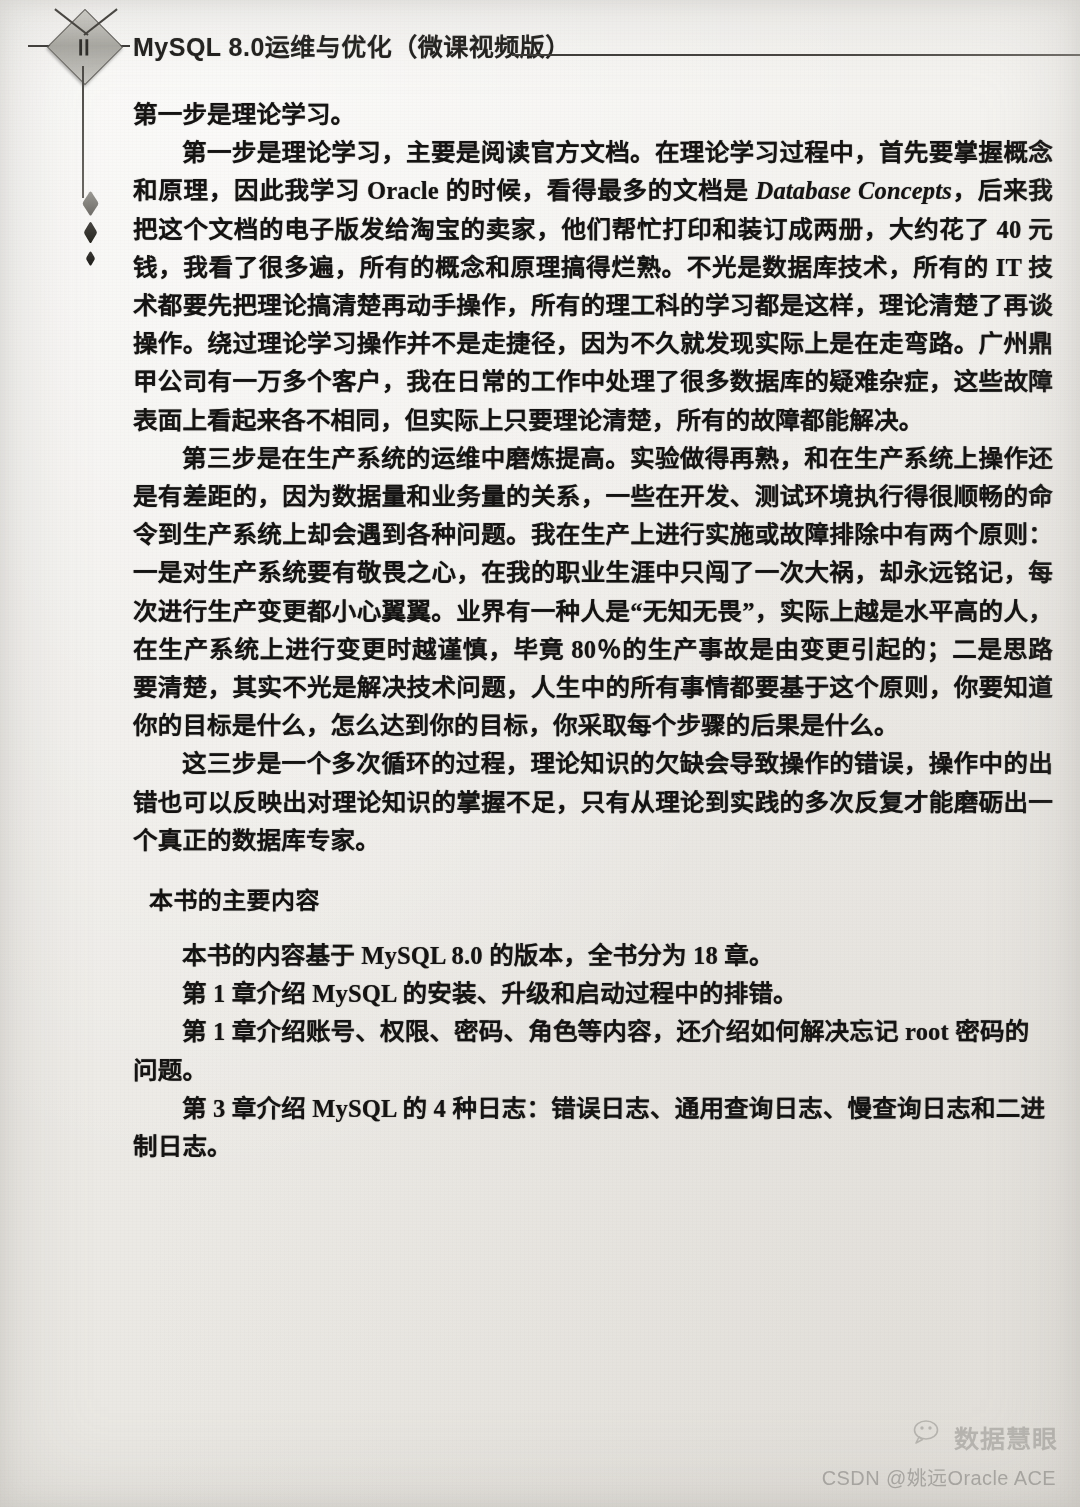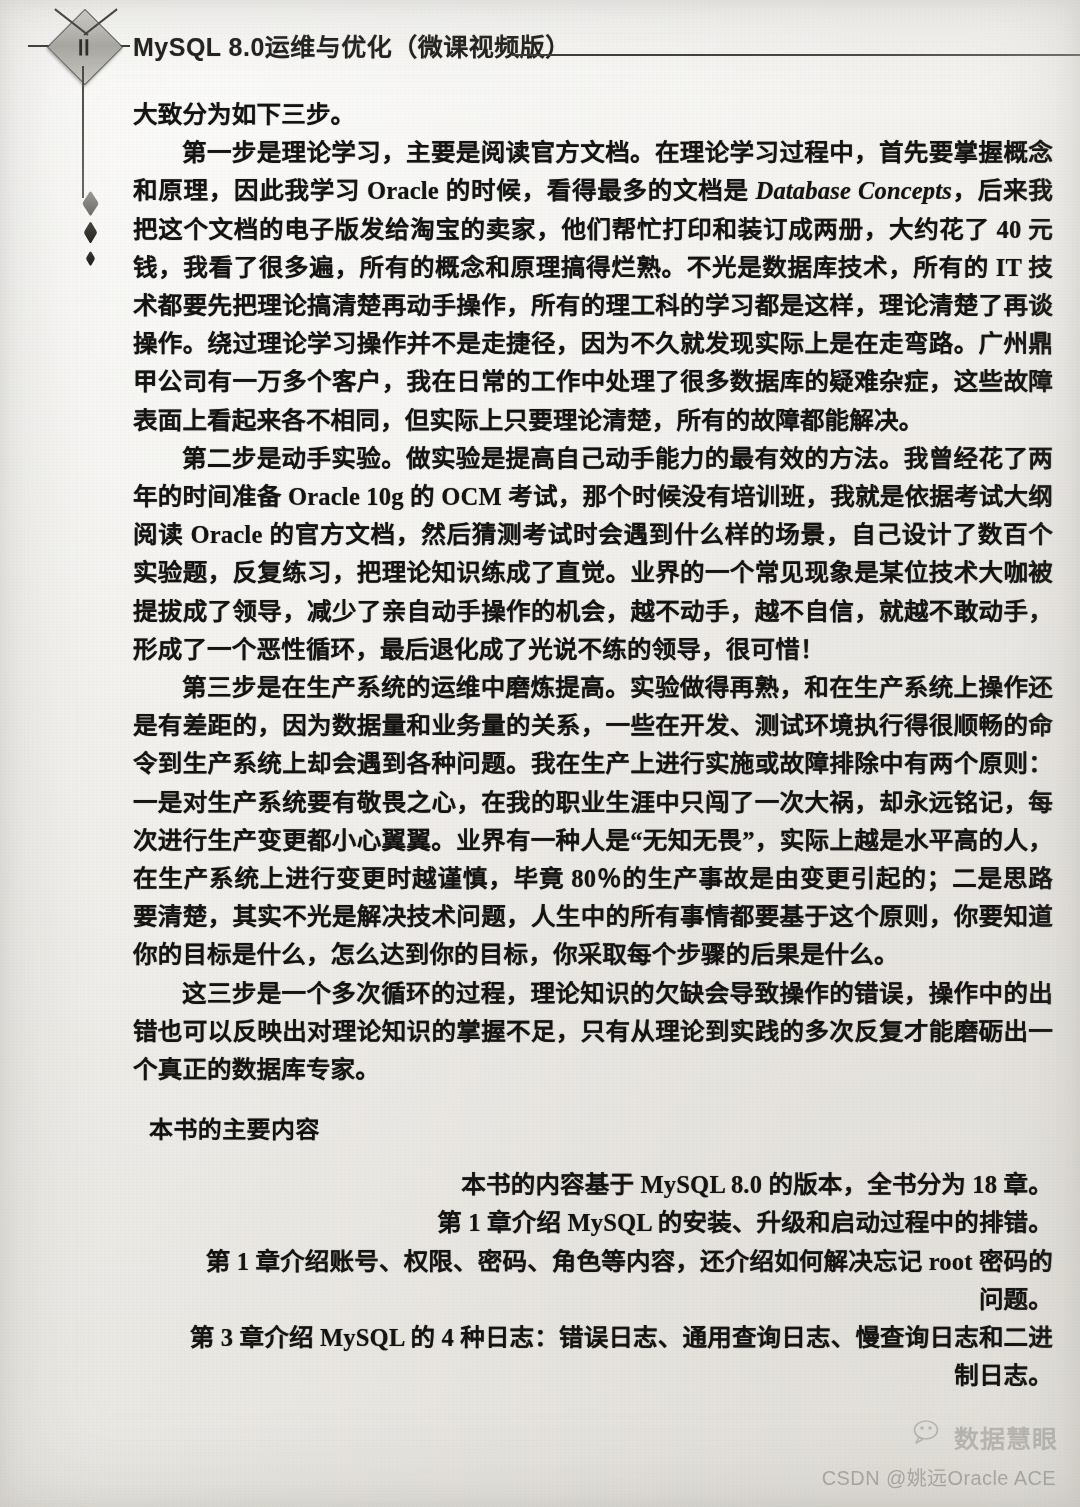--- a/index.html
+++ b/index.html
@@ -166,21 +166,21 @@
     color: #15141260;
     color: #141312;
     text-align: justify;
     text-justify: inter-character;
     letter-spacing: 0.2px;
     font-weight: 600;
     text-shadow: 0 0 1.1px rgba(40,38,35,0.55), 0.4px 0.3px 0.6px rgba(90,86,80,0.30);
   }
   p.para.indent  { text-indent: 2em; }
   p.para.noindent{ text-indent: 0; }
-  p.chapline     { text-indent: 2em; text-align: right; }
+  p.chapline     { text-indent: 2em; text-align: left; }
 
   .sec-head {
     margin: 16px;
     font-family: "Liberation Sans", "DejaVu Sans", sans-serif;
     font-size: 24px;
     font-weight: 700;
     color: #121110;
     letter-spacing: 0.4px;
     line-height: 40px;
     text-shadow: 0 0 1px rgba(45,43,40,0.5);
@@ -240,26 +240,25 @@
 
   <div class="orn-v-left"></div>
   <div class="orn-v-right"></div>
   <div class="orn-stem"></div>
   <div class="orn-dia orn-dia-1"></div>
   <div class="orn-dia orn-dia-2"></div>
   <div class="orn-dia orn-dia-3"></div>
 
   <div class="body-col">
 
-    <p class="para noindent">大致分为如下三步。</p>
+    <p class="para noindent">第一步是理论学习。</p>
 
     <p class="para indent"><span>第一步是理论学习，主要是阅读官方文档。在理论学习过程中，首先要掌握概念和原理，因此我学习 Oracle 的时候，看得最多的文档是 </span><em class="bookref">Database Concepts</em><span>，后来我把这个文档的电子版发给淘宝的卖家，他们帮忙打印和装订成两册，大约花了 40 元钱，我看了很多遍，所有的概念和原理搞得烂熟。不光是数据库技术，所有的 IT 技术都要先把理论搞清楚再动手操作，所有的理工科的学习都是这样，理论清楚了再谈操作。绕过理论学习操作并不是走捷径，因为不久就发现实际上是在走弯路。广州鼎甲公司有一万多个客户，我在日常的工作中处理了很多数据库的疑难杂症，这些故障表面上看起来各不相同，但实际上只要理论清楚，所有的故障都能解决。</span></p>
 
 
-    <p class="para indent">第二步是动手实验。做实验是提高自己动手能力的最有效的方法。我曾经花了两年的时间准备 Oracle 10g 的 OCM 考试，那个时候没有培训班，我就是依据考试大纲阅读 Oracle 的官方文档，然后猜测考试时会遇到什么样的场景，自己设计了数百个实验题，反复练习，把理论知识练成了直觉。业界的一个常见现象是某位技术大咖被提拔成了领导，减少了亲自动手操作的机会，越不动手，越不自信，就越不敢动手，形成了一个恶性循环，最后退化成了光说不练的领导，很可惜！</p>
 
     <p class="para indent">第三步是在生产系统的运维中磨炼提高。实验做得再熟，和在生产系统上操作还是有差距的，因为数据量和业务量的关系，一些在开发、测试环境执行得很顺畅的命令到生产系统上却会遇到各种问题。我在生产上进行实施或故障排除中有两个原则：一是对生产系统要有敬畏之心，在我的职业生涯中只闯了一次大祸，却永远铭记，每次进行生产变更都小心翼翼。业界有一种人是“无知无畏”，实际上越是水平高的人，在生产系统上进行变更时越谨慎，毕竟 80％的生产事故是由变更引起的；二是思路要清楚，其实不光是解决技术问题，人生中的所有事情都要基于这个原则，你要知道你的目标是什么，怎么达到你的目标，你采取每个步骤的后果是什么。</p>
 
     <p class="para indent">这三步是一个多次循环的过程，理论知识的欠缺会导致操作的错误，操作中的出错也可以反映出对理论知识的掌握不足，只有从理论到实践的多次反复才能磨砺出一个真正的数据库专家。</p>
 
     <div class="gap-sm"></div>
 
     <p class="sec-head">本书的主要内容</p>
 
     <p class="chapline">本书的内容基于 MySQL 8.0 的版本，全书分为 18 章。</p>

